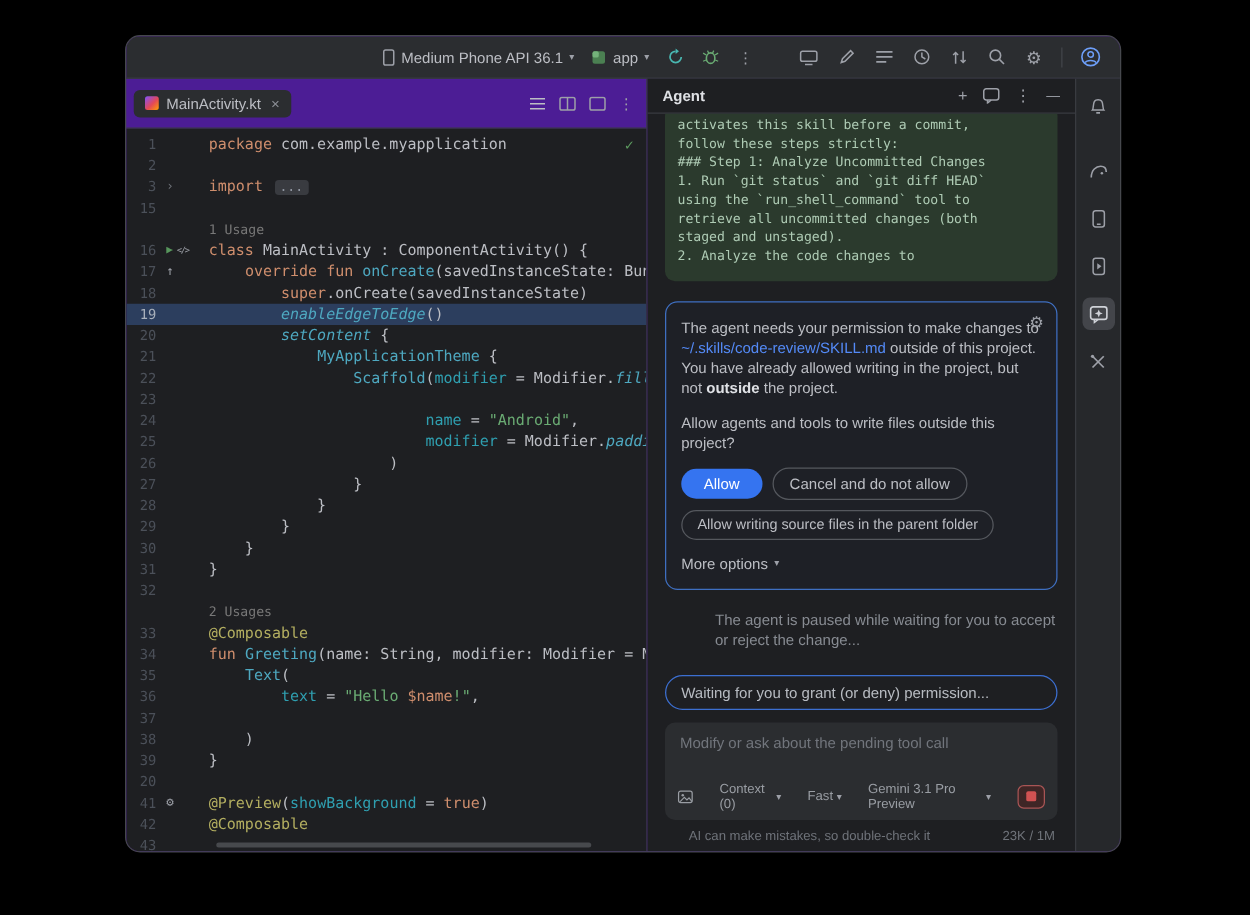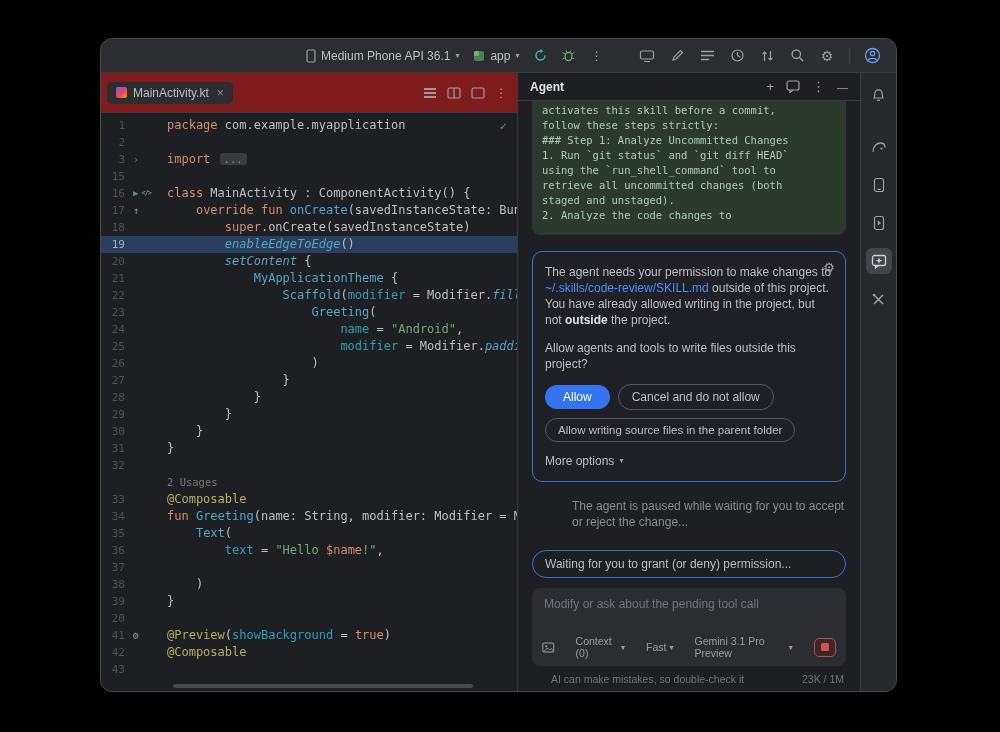--- a/index.html
+++ b/index.html
@@ -1,20 +1,20 @@
 <!DOCTYPE html>
 <html><head>
 <meta charset="utf-8">
 <style>
   * { box-sizing: border-box; margin: 0; padding: 0; }
   html,body { width:1000px; height:732px; background:#000; overflow:hidden;
     font-family:"Liberation Sans", sans-serif; }
 
-  .window { position:absolute; left:100px; top:38px; width:797px; height:654px;
-    background:#7f1d1d; border:1px solid #46484d; border-radius:12px; overflow:hidden;
+  .window { position:absolute; left:100px; top:28px; width:797px; height:654px;
+    background:#4c1d95; border:1px solid #46484d; border-radius:12px; overflow:hidden;
     display:flex; flex-direction:column; box-shadow:0 10px 60px rgba(0,0,0,.7); }
 
   
   .toolbar { height:34px; background:#2b2d30; border-bottom:1px solid #393b40;
     display:flex; align-items:center; padding:0 10px; flex:none; color:#bcbec4; font-size:12px; }
   .tb-spacer { width:188px; flex:none; }
   .tb-widget { display:flex; align-items:center; gap:5px; padding:3px 7px; border-radius:5px; cursor:default; }
   .chev { font-size:8px; color:#9da0a8; }
   .tb-iconbtn { width:26px; height:24px; display:grid; place-items:center; border-radius:5px; margin:0 1px; }
   .tb-right { margin-left:auto; display:flex; align-items:center; gap:2px; }
@@ -242,28 +242,29 @@
           <span>⋮</span>
         </div>
       </div>
 
       <div class="editor-body">
         <div>
             <div class="crow"><span class="ln">1</span><span class="gut"></span><span class="code"><span class="tk-kw">package </span><span class="tk-pl">com.example.myapplication</span></span></div>
             <div class="crow"><span class="ln">2</span><span class="gut"></span><span class="code"></span></div>
             <div class="crow"><span class="ln">3</span><span class="gut"><span class="gi gi-fold">›</span></span><span class="code"><span class="tk-kw">import </span><span class="tk-chip">...</span></span></div>
             <div class="crow"><span class="ln">15</span><span class="gut"></span><span class="code"></span></div>
+            <div class="crow"><span class="ln"></span><span class="gut"></span><span class="code"><span class="tk-usage">1 Usage</span></span></div>
             <div class="crow"><span class="ln">16</span><span class="gut"><span class="gi gi-run">▶</span><span class="gi gi-code">&lt;/&gt;</span></span><span class="code"><span class="tk-kw">class </span><span class="tk-pl">MainActivity : ComponentActivity() {</span></span></div>
             <div class="crow"><span class="ln">17</span><span class="gut"><span class="gi gi-override">↑</span></span><span class="code"><span class="tk-pl">    </span><span class="tk-kw">override fun </span><span class="tk-fn">onCreate</span><span class="tk-pl">(savedInstanceState: Bundle?) {</span></span></div>
             <div class="crow"><span class="ln">18</span><span class="gut"></span><span class="code"><span class="tk-pl">        </span><span class="tk-kw">super</span><span class="tk-pl">.onCreate(savedInstanceState)</span></span></div>
             <div class="crow current"><span class="ln">19</span><span class="gut"></span><span class="code"><span class="tk-pl">        </span><span class="tk-ext">enableEdgeToEdge</span><span class="tk-pl">()</span></span></div>
             <div class="crow"><span class="ln">20</span><span class="gut"></span><span class="code"><span class="tk-pl">        </span><span class="tk-ext">setContent</span><span class="tk-pl"> {</span></span></div>
             <div class="crow"><span class="ln">21</span><span class="gut"></span><span class="code"><span class="tk-pl">            </span><span class="tk-fn">MyApplicationTheme</span><span class="tk-pl"> {</span></span></div>
             <div class="crow"><span class="ln">22</span><span class="gut"></span><span class="code"><span class="tk-pl">                </span><span class="tk-fn">Scaffold</span><span class="tk-pl">(</span><span class="tk-named">modifier</span><span class="tk-pl"> = Modifier.</span><span class="tk-ext">fillMaxSize</span></span></div>
-            <div class="crow"><span class="ln">23</span><span class="gut"></span><span class="code"><span class="tk-pl">                    </span><span class="tk-fn">Greeting</span><span class="tk-pl">(</span></span></div>
+            <div class="crow"><span class="ln">23</span><span class="gut"></span></div>
             <div class="crow"><span class="ln">24</span><span class="gut"></span><span class="code"><span class="tk-pl">                        </span><span class="tk-named">name</span><span class="tk-pl"> = </span><span class="tk-str">"Android"</span><span class="tk-pl">,</span></span></div>
             <div class="crow"><span class="ln">25</span><span class="gut"></span><span class="code"><span class="tk-pl">                        </span><span class="tk-named">modifier</span><span class="tk-pl"> = Modifier.</span><span class="tk-ext">padding</span></span></div>
             <div class="crow"><span class="ln">26</span><span class="gut"></span><span class="code"><span class="tk-pl">                    )</span></span></div>
             <div class="crow"><span class="ln">27</span><span class="gut"></span><span class="code"><span class="tk-pl">                }</span></span></div>
             <div class="crow"><span class="ln">28</span><span class="gut"></span><span class="code"><span class="tk-pl">            }</span></span></div>
             <div class="crow"><span class="ln">29</span><span class="gut"></span><span class="code"><span class="tk-pl">        }</span></span></div>
             <div class="crow"><span class="ln">30</span><span class="gut"></span><span class="code"><span class="tk-pl">    }</span></span></div>
             <div class="crow"><span class="ln">31</span><span class="gut"></span><span class="code"><span class="tk-pl">}</span></span></div>
             <div class="crow"><span class="ln">32</span><span class="gut"></span><span class="code"></span></div>
             <div class="crow"><span class="ln"></span><span class="gut"></span><span class="code"><span class="tk-usage">2 Usages</span></span></div>

